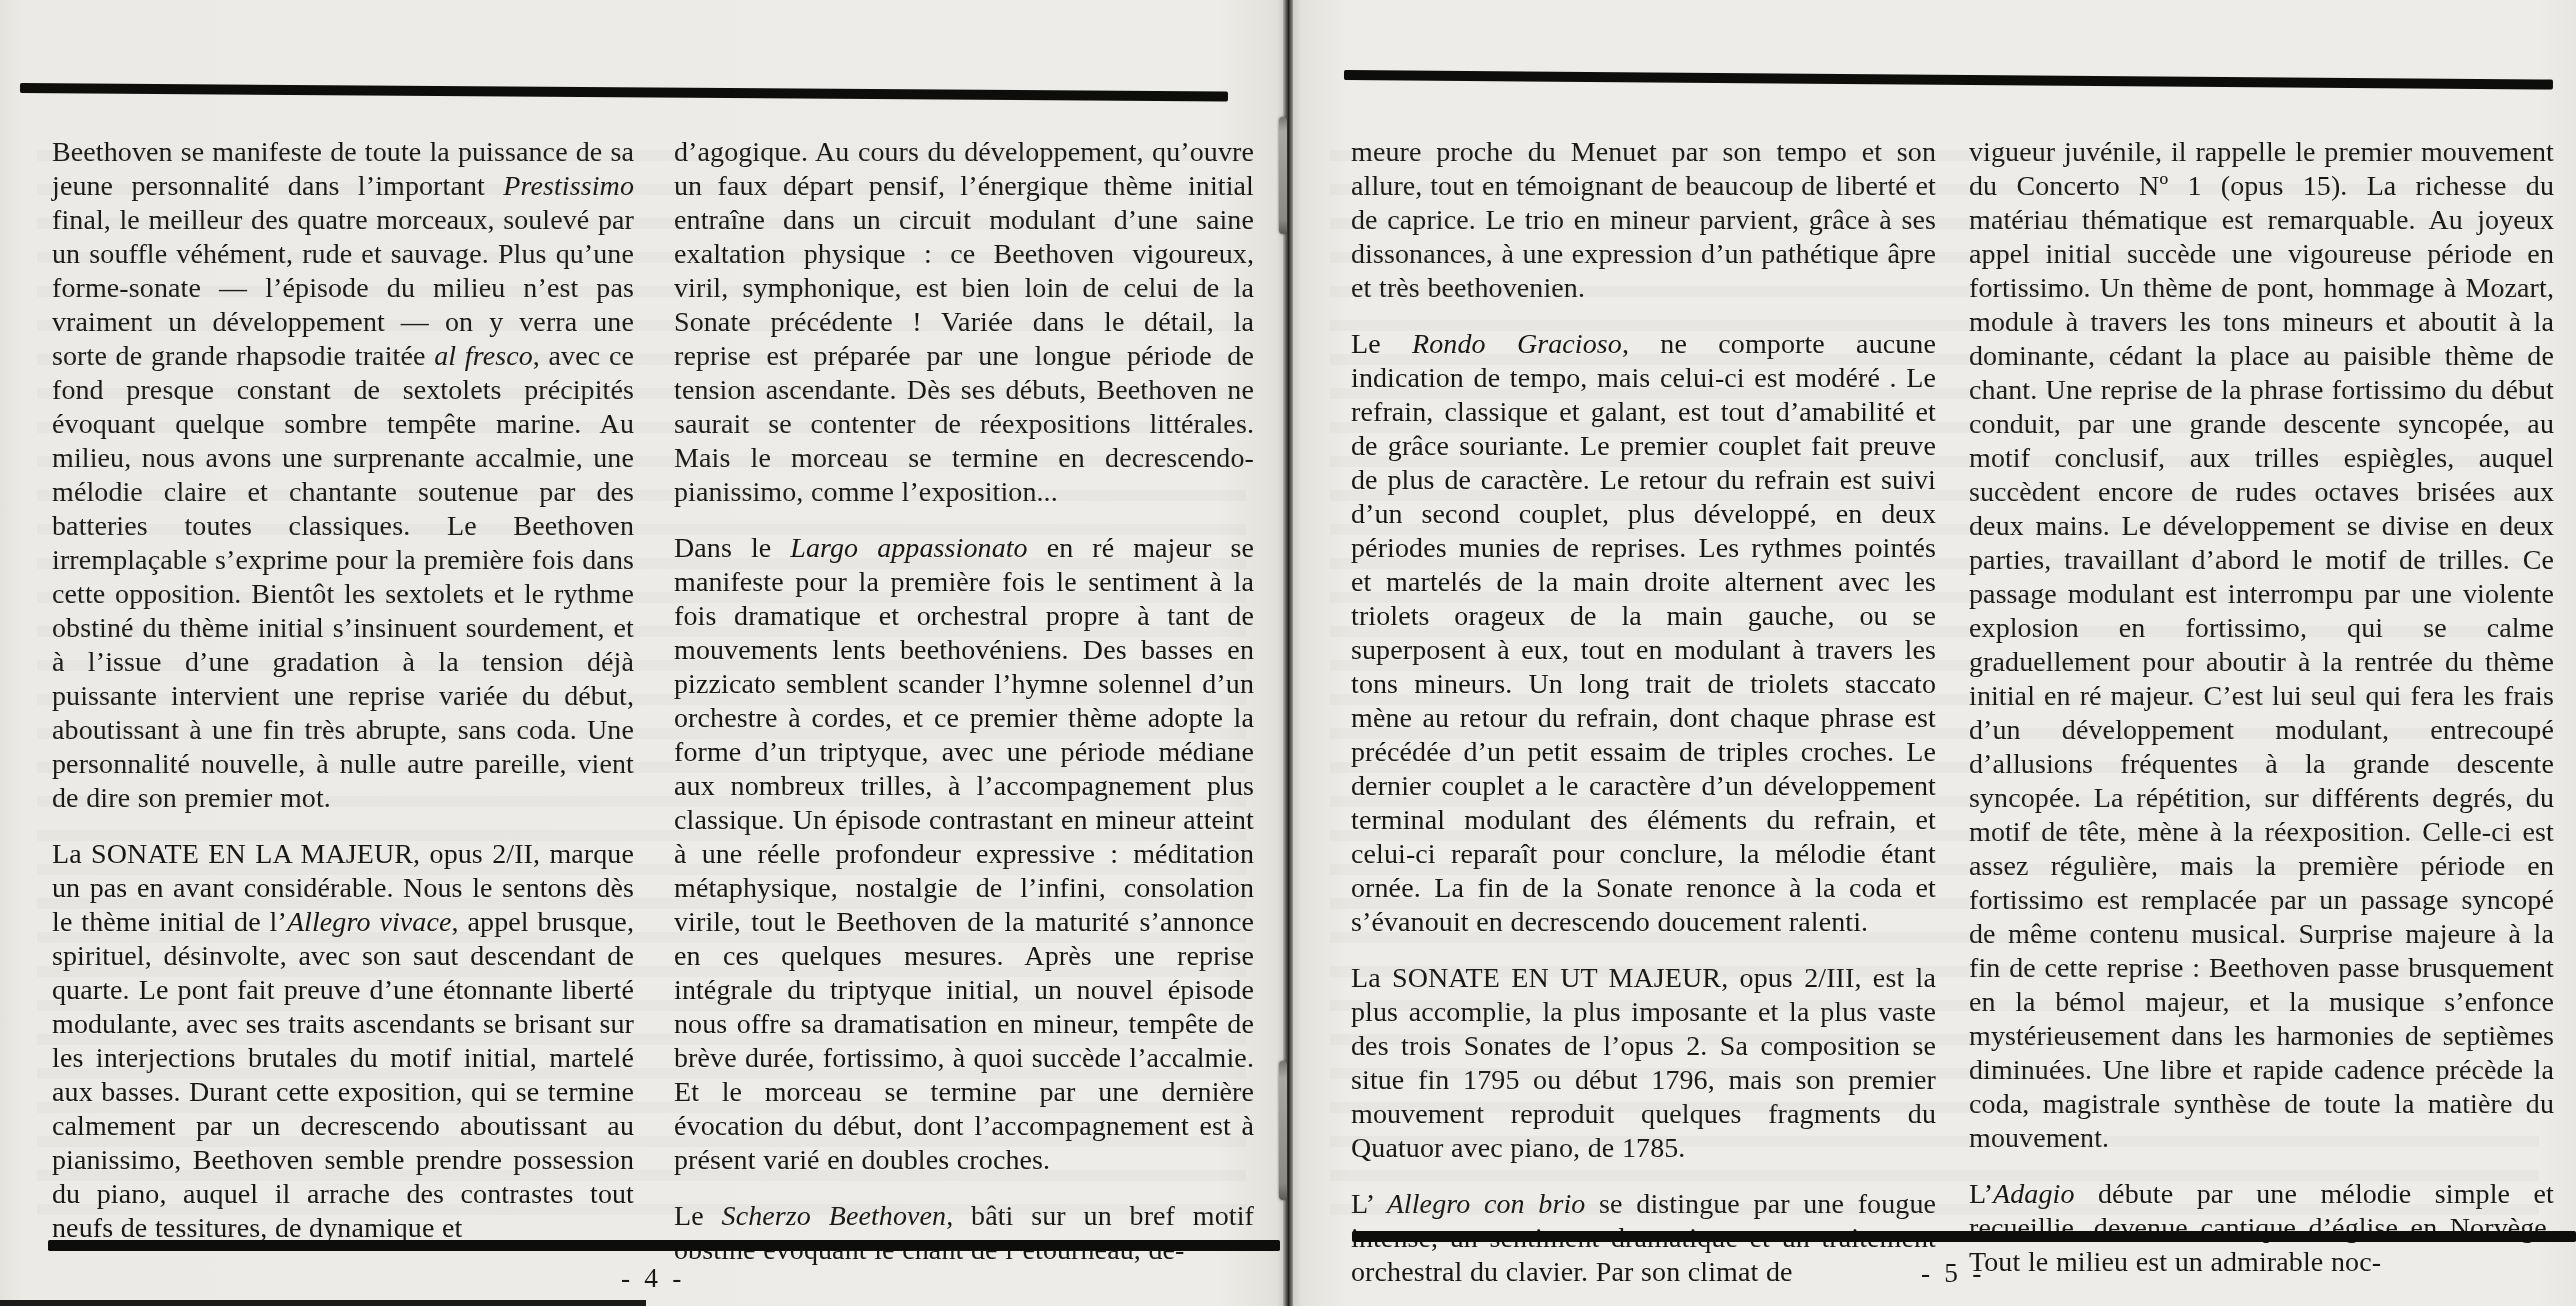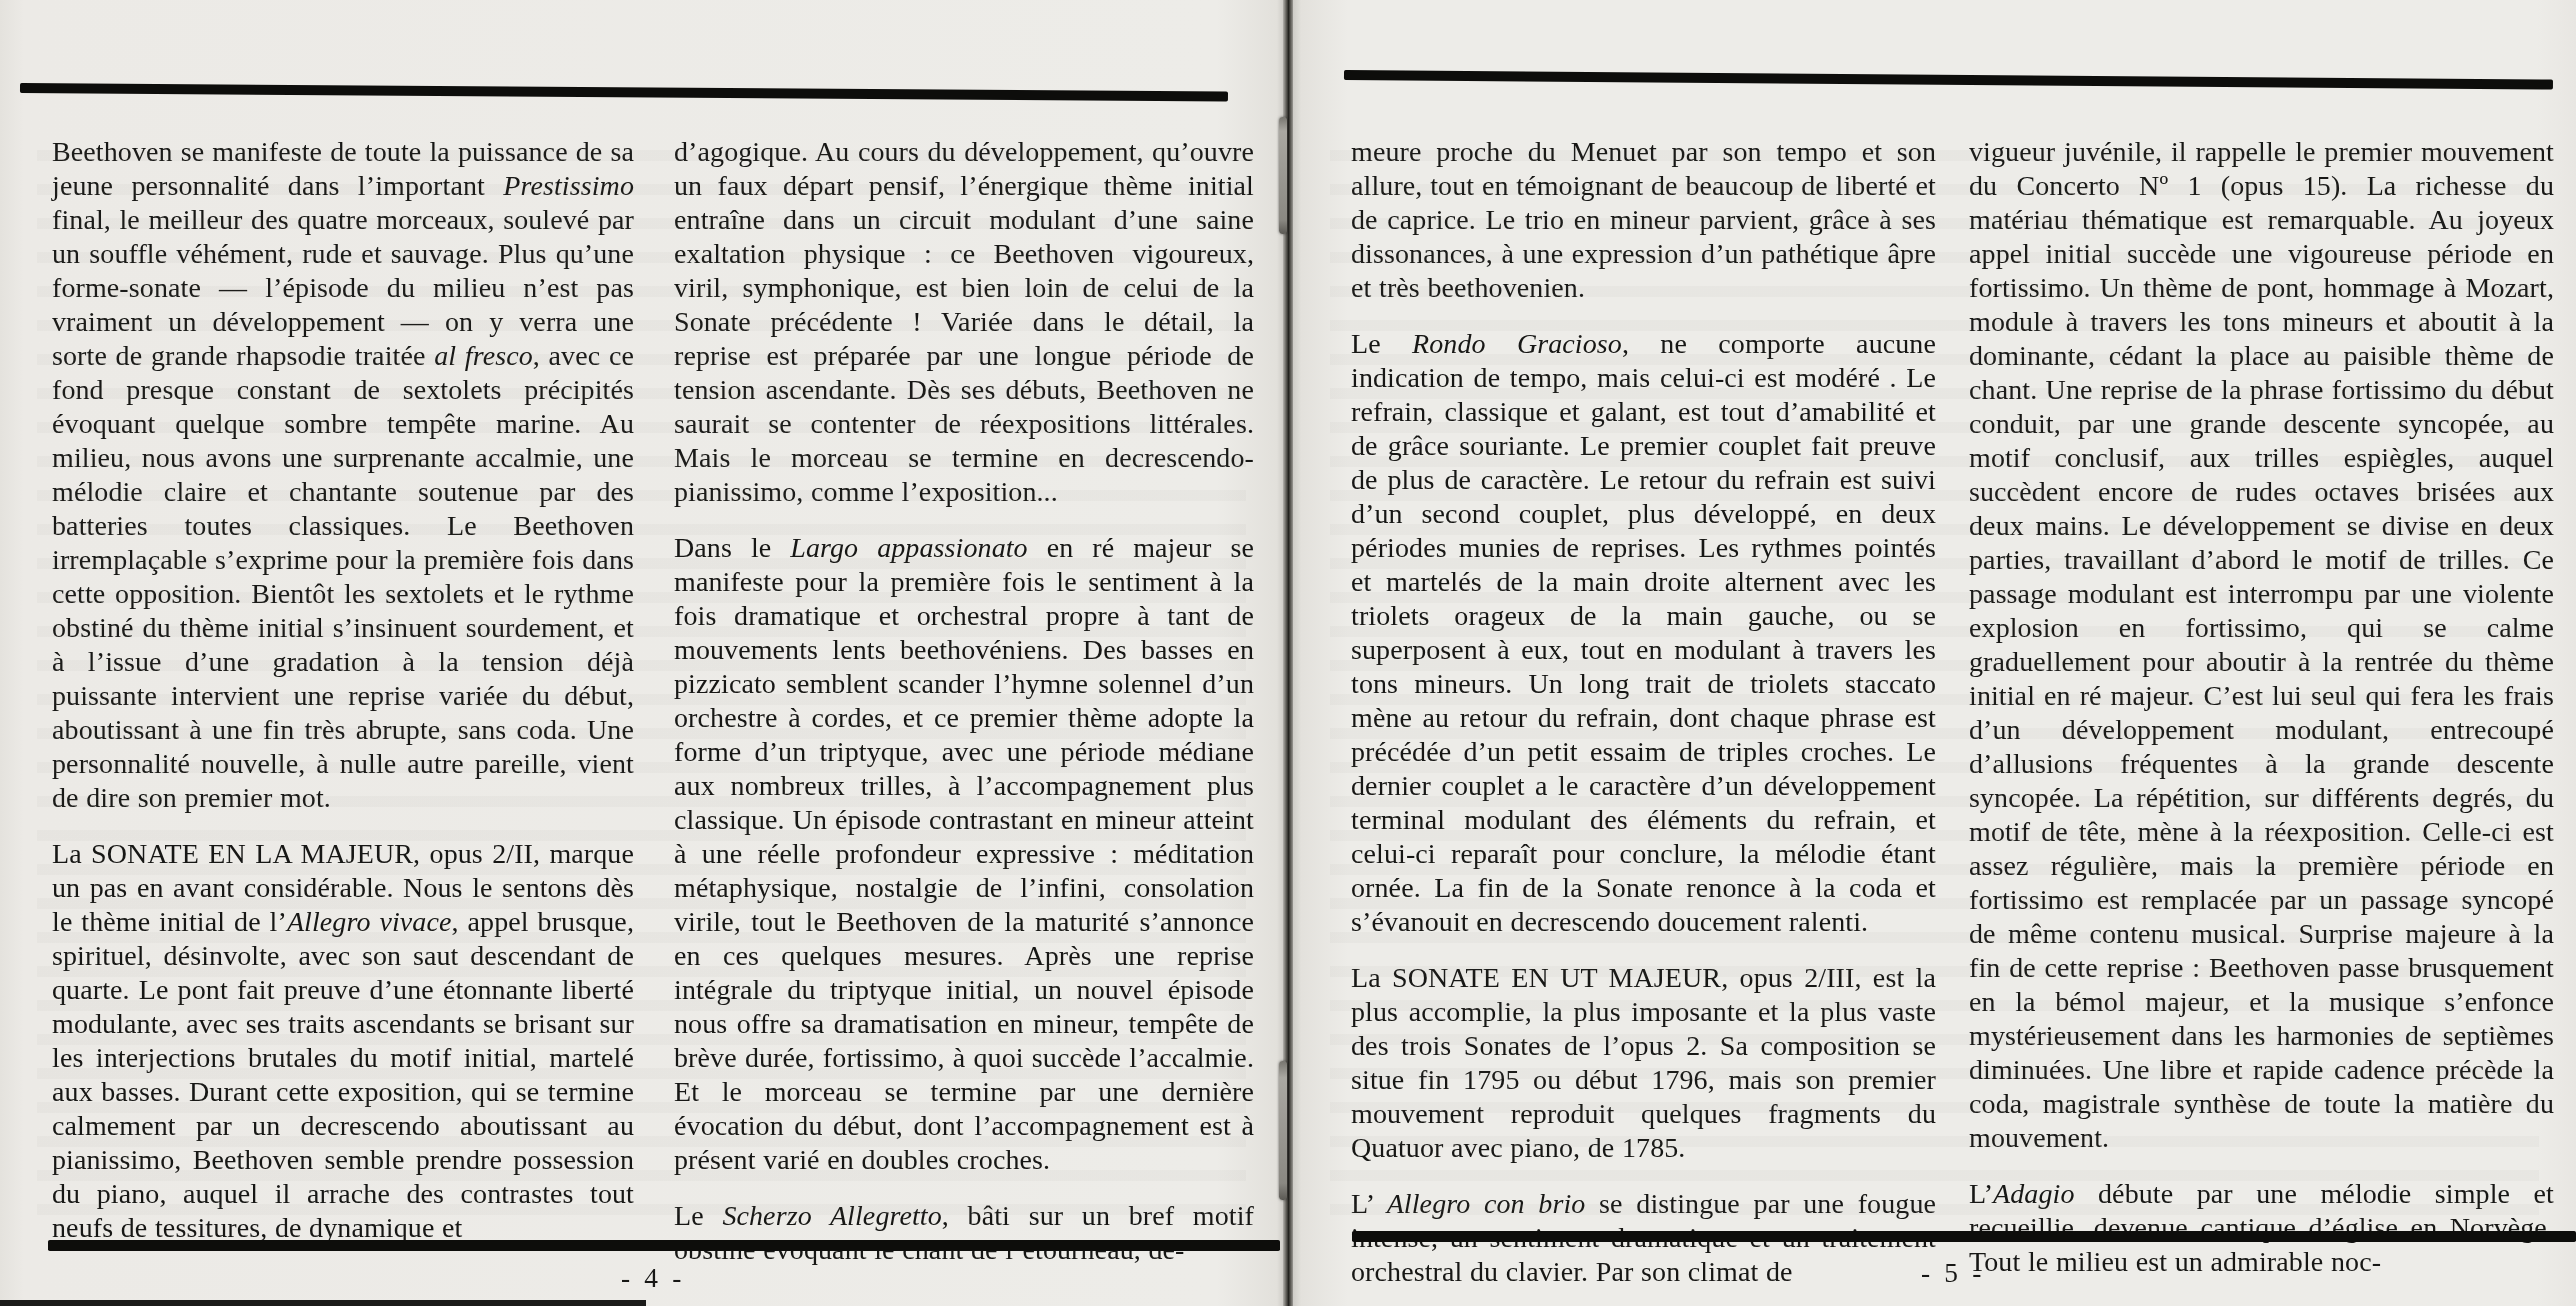--- a/index.html
+++ b/index.html
@@ -94,21 +94,21 @@
 
   <div class="page page-left">
     <div class="rule rule-top-left"></div>
     <div class="column col-p4-1" lang="fr">
         <p class="para"><span>Beethoven se manifeste de toute la puissance de sa jeune personnalité dans l’important </span><em>Prestissimo</em><span> final, le meilleur des quatre morceaux, soulevé par un souffle véhément, rude et sauvage. Plus qu’une forme-sonate — l’épisode du milieu n’est pas vraiment un développement — on y verra une sorte de grande rhapsodie traitée </span><em>al fresco</em><span>, avec ce fond presque constant de sextolets précipités évoquant quelque sombre tempête marine. Au milieu, nous avons une surprenante accalmie, une mélodie claire et chantante soutenue par des batteries toutes classiques. Le Beethoven irremplaçable s’exprime pour la première fois dans cette opposition. Bientôt les sextolets et le rythme obstiné du thème initial s’insinuent sourdement, et à l’issue d’une gradation à la tension déjà puissante intervient une reprise variée du début, aboutissant à une fin très abrupte, sans coda. Une personnalité nouvelle, à nulle autre pareille, vient de dire son premier mot.</span></p>
         <p class="para"><span>La SONATE EN LA MAJEUR, opus 2/II, marque un pas en avant considérable. Nous le sentons dès le thème initial de l’</span><em>Allegro vivace</em><span>, appel brusque, spirituel, désinvolte, avec son saut descendant de quarte. Le pont fait preuve d’une étonnante liberté modulante, avec ses traits ascendants se brisant sur les interjections brutales du motif initial, martelé aux basses. Durant cette exposition, qui se termine calmement par un decrescendo aboutissant au pianissimo, Beethoven semble prendre possession du piano, auquel il arrache des contrastes tout neufs de tessitures, de dynamique et</span></p>
       </div>
     <div class="column col-p4-2" lang="fr">
         <p class="para"><span>d’agogique. Au cours du développement, qu’ouvre un faux départ pensif, l’énergique thème initial entraîne dans un circuit modulant d’une saine exaltation physique : ce Beethoven vigoureux, viril, symphonique, est bien loin de celui de la Sonate précédente ! Variée dans le détail, la reprise est préparée par une longue période de tension ascendante. Dès ses débuts, Beethoven ne saurait se contenter de réexpositions littérales. Mais le morceau se termine en decrescendo-pianissimo, comme l’exposition...</span></p>
         <p class="para"><span>Dans le </span><em>Largo appassionato</em><span> en ré majeur se manifeste pour la première fois le sentiment à la fois dramatique et orchestral propre à tant de mouvements lents beethovéniens. Des basses en pizzicato semblent scander l’hymne solennel d’un orchestre à cordes, et ce premier thème adopte la forme d’un triptyque, avec une période médiane aux nombreux trilles, à l’accompagnement plus classique. Un épisode contrastant en mineur atteint à une réelle profondeur expressive : méditation métaphysique, nostalgie de l’infini, consolation virile, tout le Beethoven de la maturité s’annonce en ces quelques mesures. Après une reprise intégrale du triptyque initial, un nouvel épisode nous offre sa dramatisation en mineur, tempête de brève durée, fortissimo, à quoi succède l’accalmie. Et le morceau se termine par une dernière évocation du début, dont l’accompagnement est à présent varié en doubles croches.</span></p>
-        <p class="para"><span>Le </span><em>Scherzo Allegretto</em><span>, bâti sur un bref motif obstiné évoquant le chant de l’étourneau, de-</span></p>
+        <p class="para"><span>Le </span><em>Scherzo Beethoven</em><span>, bâti sur un bref motif obstiné évoquant le chant de l’étourneau, de-</span></p>
       </div>
     <div class="rule rule-bottom-left"></div>
     <div class="page-number page-number-left">- 4 -</div>
   </div>
 
   <div class="gutter"></div>
   <div class="staple staple-top"></div>
   <div class="staple staple-bottom"></div>
 
   <div class="page page-right">

